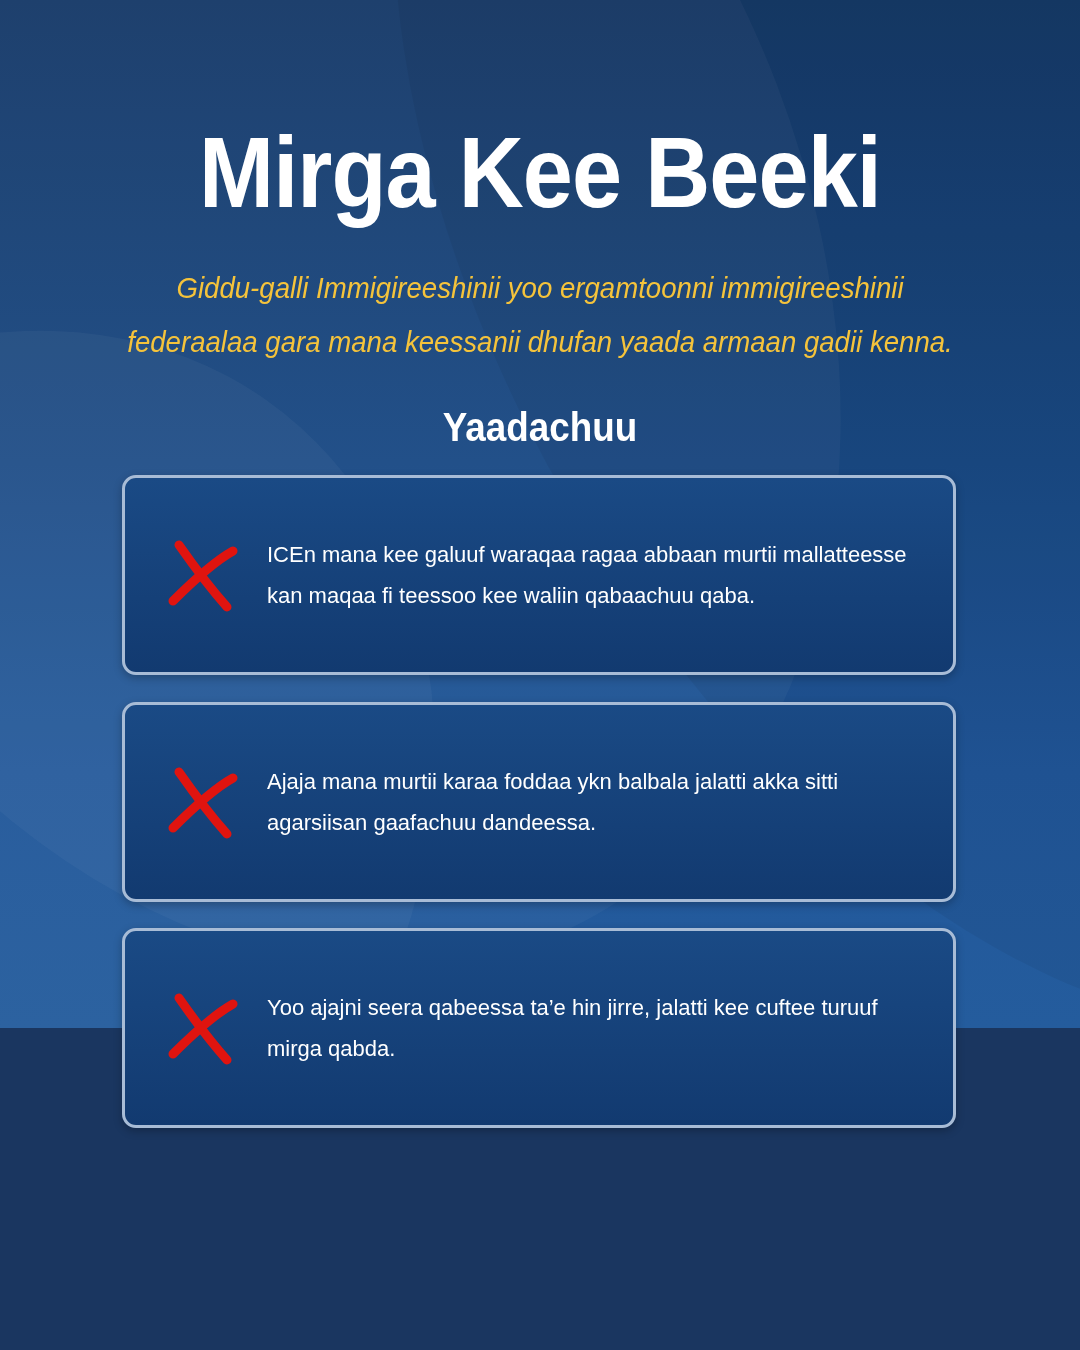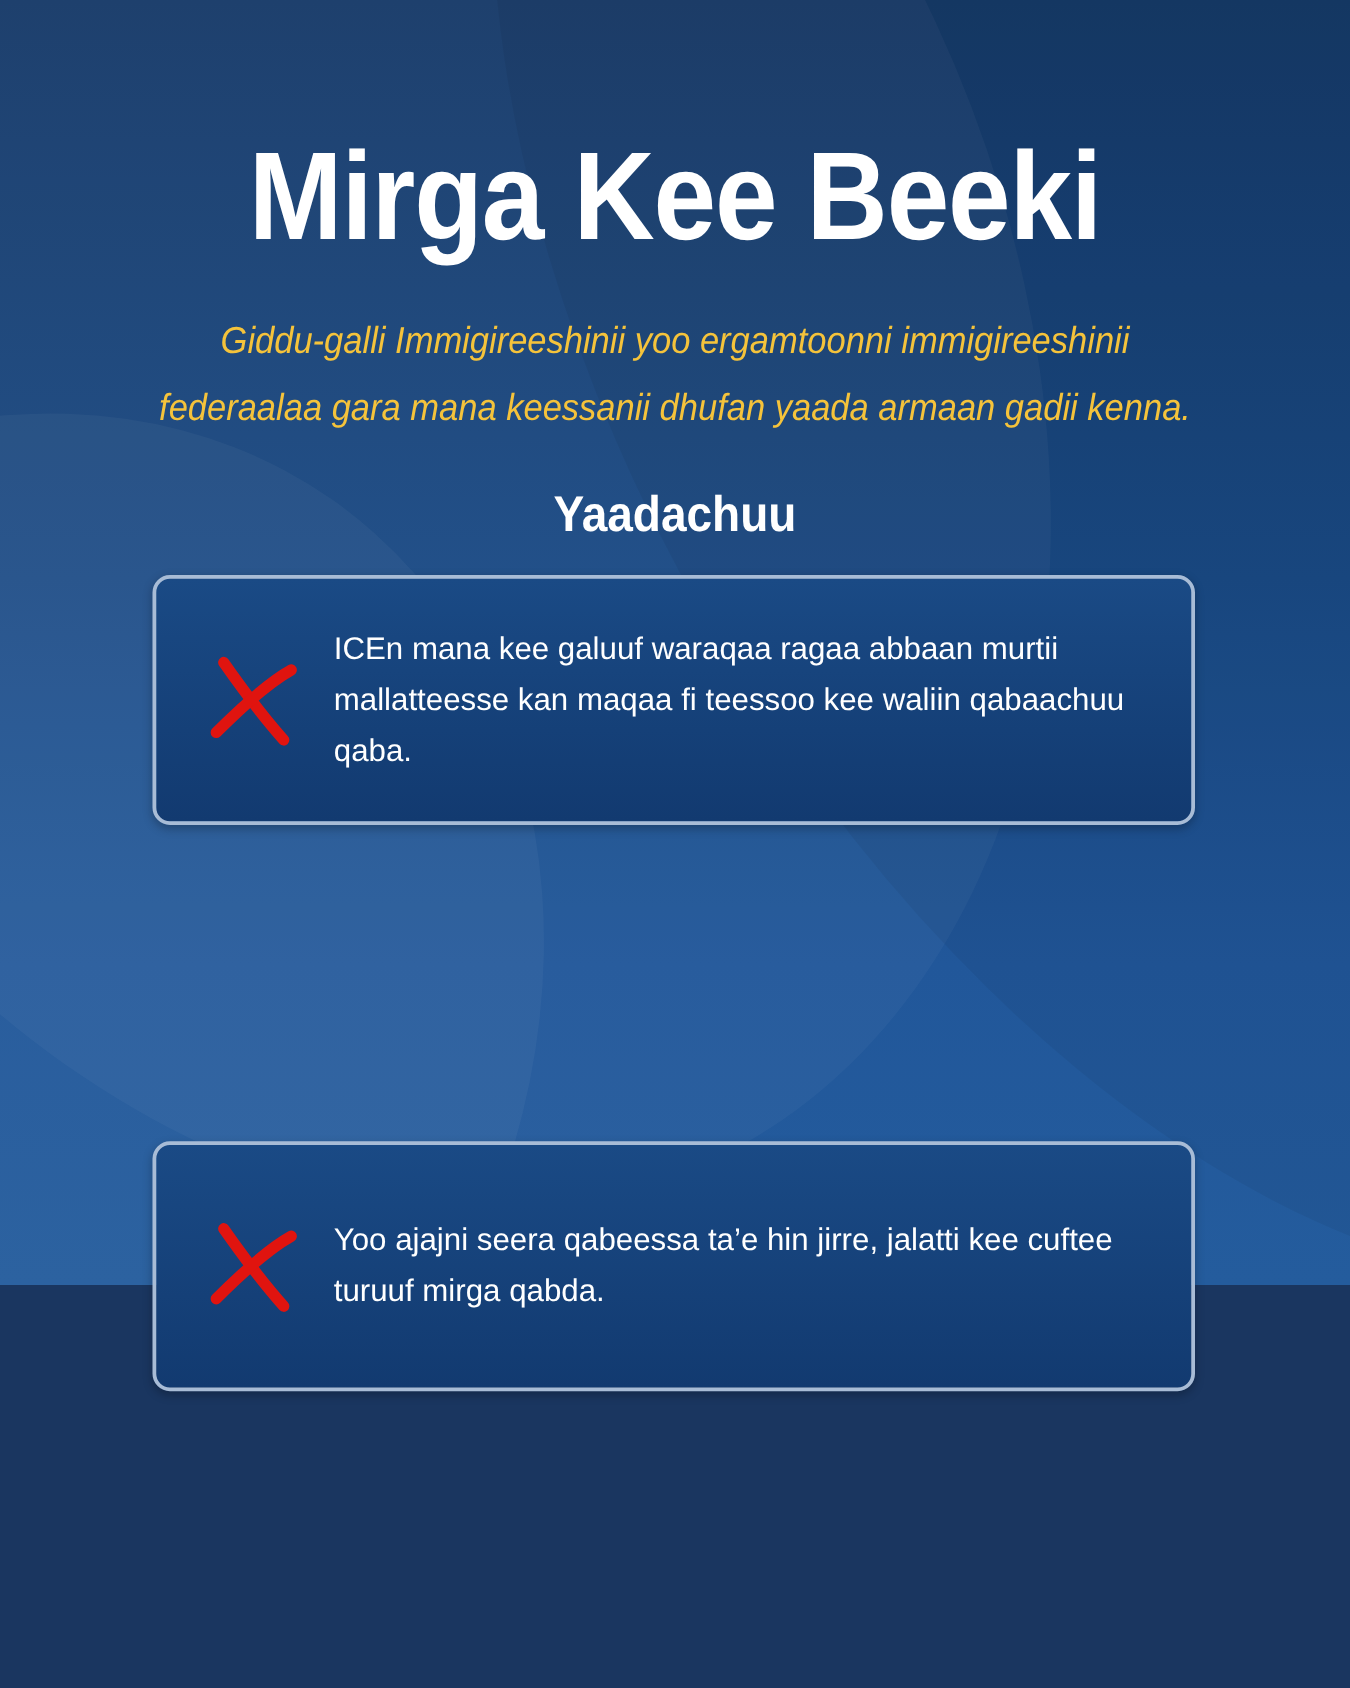--- a/index.html
+++ b/index.html
@@ -19,21 +19,21 @@
       position: absolute; border-radius: 50%;
       background: rgba(255,255,255,0.035);
     }
     .swoosh.s1 { left: -300px; top: -500px; width: 1100px; height: 1500px; transform: rotate(-25deg); }
     .swoosh.s2 { left: 500px; top: -600px; width: 1000px; height: 1700px; transform: rotate(-30deg); background: rgba(0,0,0,0.05); }
     .swoosh.s3 { left: -500px; top: 300px; width: 900px; height: 1100px; transform: rotate(35deg); background: rgba(255,255,255,0.04); }
     .bg-bottom {
       position: absolute; left: 0; top: 1028px; width: 1080px; height: 322px;
       background: #1a3660;
     }
-    .content { position: absolute; inset: 0; }
+    .content { position: absolute; inset: 0; margin-top: 15px; }
     .title {
       position: absolute; left: 0; right: 0; top: 100px;
       text-align: center;
       font-family: "Liberation Sans", sans-serif;
       font-weight: bold; font-size: 100px; letter-spacing: -1px;
       transform: scaleX(0.9);
     }
     .subtitle {
       position: absolute; left: 40px; right: 40px; top: 246px;
       text-align: center; color: #f5c33b;
@@ -54,21 +54,21 @@
       background: linear-gradient(180deg, #1a4a85 0%, #123a70 100%);
       box-shadow: 0 3px 8px rgba(0,0,0,0.25);
       display: flex; align-items: center;
     }
     .card .x-icon {
       position: absolute; left: 40px; width: 76px; height: 76px;
     }
     .card .text {
       position: absolute; left: 142px; right: 30px;
       font-family: "Liberation Sans", sans-serif;
-      font-size: 25px; line-height: 41px; color: #ffffff;
+      font-size: 22px; line-height: 41px; color: #ffffff;
     }
     .logo {
       position: absolute; left: 422px; top: 1145px; width: 240px; height: 140px;
     }
     .logo .sail { position: absolute; left: 174px; top: 0; width: 64px; height: 70px; }
     .logo .wordmark {
       position: absolute; left: 0; top: 56px;
       font-family: "Liberation Sans", sans-serif;
       font-weight: bold; font-size: 46px; letter-spacing: -1px;
       transform: scaleX(0.78); transform-origin: left top;
@@ -101,20 +101,27 @@
   <h2 class="section-heading">Yaadachuu</h2>
 
   <div class="card" style="top:460px;">
     <svg class="x-icon" viewBox="0 0 76 76">
       <path d="M14 8 C28 28, 46 52, 62 70" stroke="#e0140f" stroke-width="9" stroke-linecap="round" fill="none"></path>
       <path d="M68 14 C50 24, 28 44, 8 64" stroke="#e0140f" stroke-width="9" stroke-linecap="round" fill="none"></path>
     </svg>
     <div class="text">ICEn mana kee galuuf waraqaa ragaa abbaan murtii mallatteesse kan maqaa fi teessoo kee waliin qabaachuu qaba.</div>
   </div>
 
+  <div class="card" style="top:687px;">
+    <svg class="x-icon" viewBox="0 0 76 76">
+      <path d="M14 8 C28 28, 46 52, 62 70" stroke="#e0140f" stroke-width="9" stroke-linecap="round" fill="none"></path>
+      <path d="M68 14 C50 24, 28 44, 8 64" stroke="#e0140f" stroke-width="9" stroke-linecap="round" fill="none"></path>
+    </svg>
+    <div class="text">Ajaja mana murtii karaa foddaa ykn balbala jalatti akka sitti agarsiisan gaafachuu dandeessa.</div>
+  </div>
 
   <div class="card" style="top:913px;">
     <svg class="x-icon" viewBox="0 0 76 76">
       <path d="M14 8 C28 28, 46 52, 62 70" stroke="#e0140f" stroke-width="9" stroke-linecap="round" fill="none"></path>
       <path d="M68 14 C50 24, 28 44, 8 64" stroke="#e0140f" stroke-width="9" stroke-linecap="round" fill="none"></path>
     </svg>
     <div class="text">Yoo ajajni seera qabeessa ta’e hin jirre, jalatti kee cuftee turuuf mirga qabda.</div>
   </div>
 
 </div>

